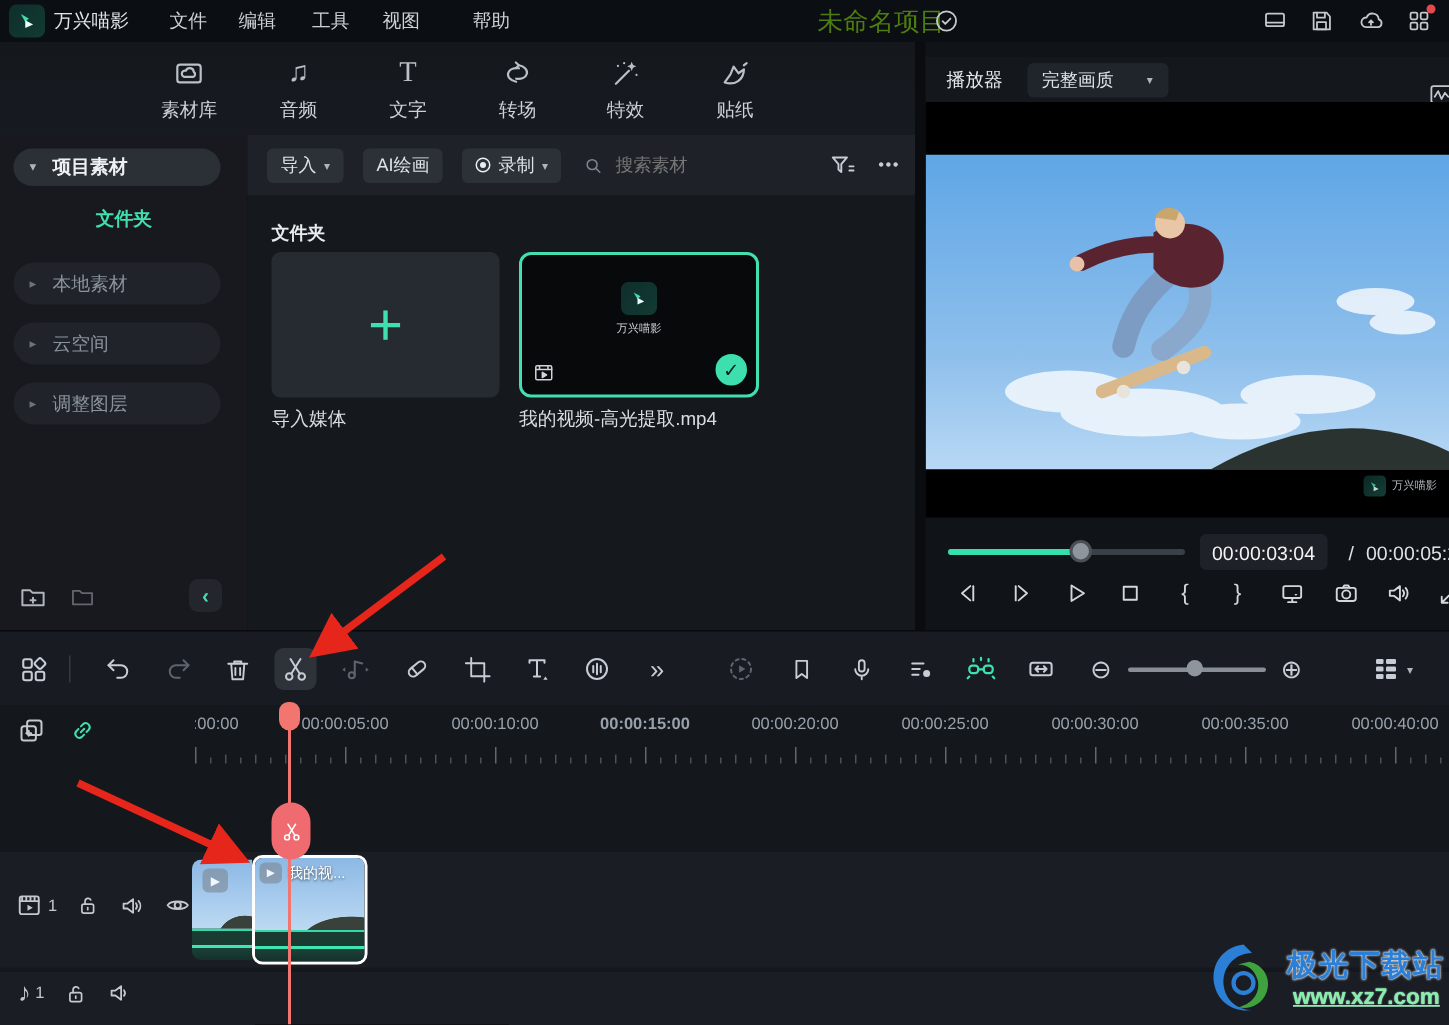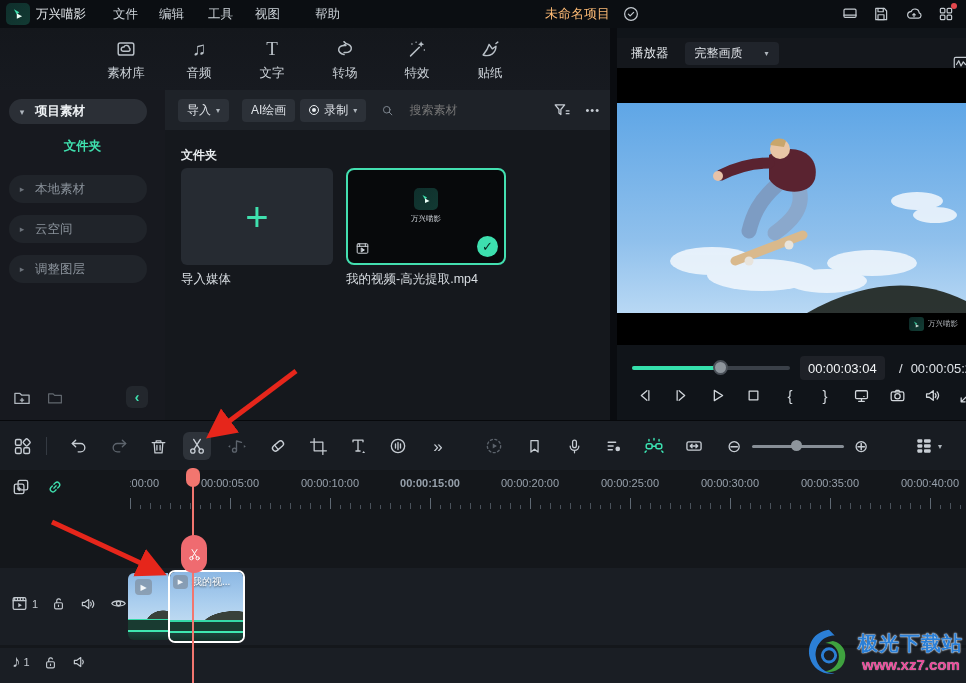--- a/index.html
+++ b/index.html
@@ -10,21 +10,21 @@
   .row{display:flex;align-items:center;}
   svg{display:block;}
   .ic{stroke:currentColor;fill:none;stroke-width:1.6;stroke-linecap:round;stroke-linejoin:round;}
 
   
   #titlebar{left:0;top:0;width:966px;height:28px;background:#0b0e12;}
   .logo{left:6px;top:3px;width:24px;height:22px;border-radius:5px;
     background:linear-gradient(135deg,#0f2f2c,#123a33);display:flex;align-items:center;justify-content:center;}
   .appname{left:36px;top:0;height:28px;display:flex;align-items:center;font-size:12.5px;color:#e2e6ea;}
   .menu{top:0;height:28px;display:flex;align-items:center;font-size:12.5px;color:#ccd2d8;cursor:default;}
-  .proj{left:545px;top:0;height:28px;display:flex;align-items:center;font-size:13px;color:#fdba74;}
+  .proj{left:545px;top:0;height:28px;display:flex;align-items:center;font-size:17px;color:#4d7c0f;}
   .tb-ic{top:5px;width:18px;height:18px;color:#c3c9cf;}
   .reddot{left:951px;top:3px;width:6px;height:6px;border-radius:50%;background:#e5484d;}
 
   
   #tabbar{left:0;top:28px;width:610px;height:62px;background:linear-gradient(180deg,#14171c,#171a20);}
   .tab{position:absolute;top:6px;width:64px;height:52px;display:flex;flex-direction:column;align-items:center;justify-content:center;gap:5px;cursor:pointer;}
   .tab .tlabel{font-size:12.5px;color:#ccd2d8;}
   .tab .ticon{height:22px;display:flex;align-items:center;justify-content:center;color:#b9c0c7;font-size:19px;line-height:22px;}
   .tab.active .tlabel,.tab.active .ticon{color:#3fe0ae;}
   .serifT{font-family:"Liberation Serif","DejaVu Serif",serif;font-size:21px;}
@@ -43,21 +43,21 @@
     color:#3fe0ae;display:flex;align-items:center;justify-content:center;font-size:14px;font-weight:bold;cursor:pointer;}
 
   
   #media{left:165px;top:90px;width:445px;height:330px;background:#15181d;}
   .m-toolbar{left:0;top:0;width:445px;height:40px;background:#1e2228;display:flex;align-items:center;}
   .mbtn{height:23px;background:#2c3138;border-radius:4px;color:#dfe3e8;font-size:12px;
     display:flex;align-items:center;justify-content:center;gap:5px;padding:0 9px;cursor:pointer;}
   .caret{font-size:8px;color:#aeb5bc;}
   .recdot{width:10px;height:10px;border:1.5px solid #e8ecef;border-radius:50%;display:flex;align-items:center;justify-content:center;}
   .recdot i{width:4px;height:4px;border-radius:50%;background:#e8ecef;}
-  .m-search{display:flex;align-items:center;gap:14px;margin-left:14px;color:#7d858e;}
+  .m-search{display:flex;align-items:center;gap:7px;margin-left:14px;color:#7d858e;}
   .m-search input{background:transparent;border:none;outline:none;color:#9aa3ad;font-size:12px;width:90px;}
   .m-section{left:16px;top:57px;font-size:12px;font-weight:bold;color:#e8ecef;}
   .card{position:absolute;top:78px;height:97px;border-radius:6px;cursor:pointer;}
   .import-card{left:16px;width:152px;background:#262b32;display:flex;align-items:center;justify-content:center;}
   .plus{color:#3fe0ae;font-size:40px;font-weight:300;line-height:40px;}
   .media-card{left:181px;width:160px;background:#07090b;border:2px solid #43dfb0;border-radius:8px;}
   .mc-logo{position:absolute;left:0;top:18px;width:100%;display:flex;flex-direction:column;align-items:center;gap:4px;}
   .mc-logo .sq{width:24px;height:22px;border-radius:5px;background:linear-gradient(135deg,#0f2f2c,#123a33);display:flex;align-items:center;justify-content:center;}
   .mc-logo .bt{font-size:7.5px;color:#cfd4da;}
   .mc-check{position:absolute;right:6px;bottom:6px;width:21px;height:21px;border-radius:50%;background:#3ddfae;
@@ -123,21 +123,21 @@
   .cliplabel{position:absolute;left:22px;top:3px;font-size:10px;color:#fff;text-shadow:0 1px 2px rgba(0,0,0,.7);white-space:nowrap;}
   #playhead-line{left:192px;top:0;width:2px;height:213px;background:#f2766f;}
   #playhead-cap{left:186px;top:-2px;width:14px;height:19px;background:#f2766f;border-radius:7px 7px 8px 8px;}
   #scissor-badge{left:181px;top:65px;width:26px;height:38px;background:#ef6b70;border-radius:13px;
      display:flex;align-items:center;justify-content:center;color:#fff;}
 
   
   #watermark{left:800px;top:622px;width:166px;height:61px;}
   .wm-title{position:absolute;left:58px;top:8px;font-size:20px;font-weight:bold;color:#2b7fd6;letter-spacing:1px;white-space:nowrap;
     text-shadow:0 0 2px #fff,0 0 1px #fff;}
-  .wm-url{position:absolute;left:62px;top:34px;font-size:15px;font-weight:bold;color:#ec4899;text-shadow:0 0 1px #dfe;}
+  .wm-url{position:absolute;left:62px;top:34px;font-size:15px;font-weight:bold;color:#86efac;text-shadow:0 0 1px #dfe;text-decoration:underline;}
 
   
   #arrows{left:0;top:0;width:966px;height:683px;pointer-events:none;z-index:50;}
 </style>
 </head>
 <body>
 
 <div id="root">
 
   <div id="titlebar" class="abs">
@@ -277,21 +277,21 @@
 
   <div id="media" class="abs">
     <div class="abs m-toolbar">
       <div class="mbtn" style="margin-left:13px">
         <span>导入</span>
         <span class="caret">▾</span>
       </div>
       <div class="mbtn" style="margin-left:13px">
         <span>AI绘画</span>
       </div>
-      <div class="mbtn" style="margin-left:5px">
+      <div class="mbtn" style="margin-left:13px">
         <span class="recdot">
             <i></i>
           </span>
         <span>录制</span>
         <span class="caret">▾</span>
       </div>
       <div class="m-search">
         <span>
           <svg class="ic" width="15" height="15" viewBox="0 0 24 24">
               <circle cx="10.8" cy="10.8" r="5.3"></circle>

